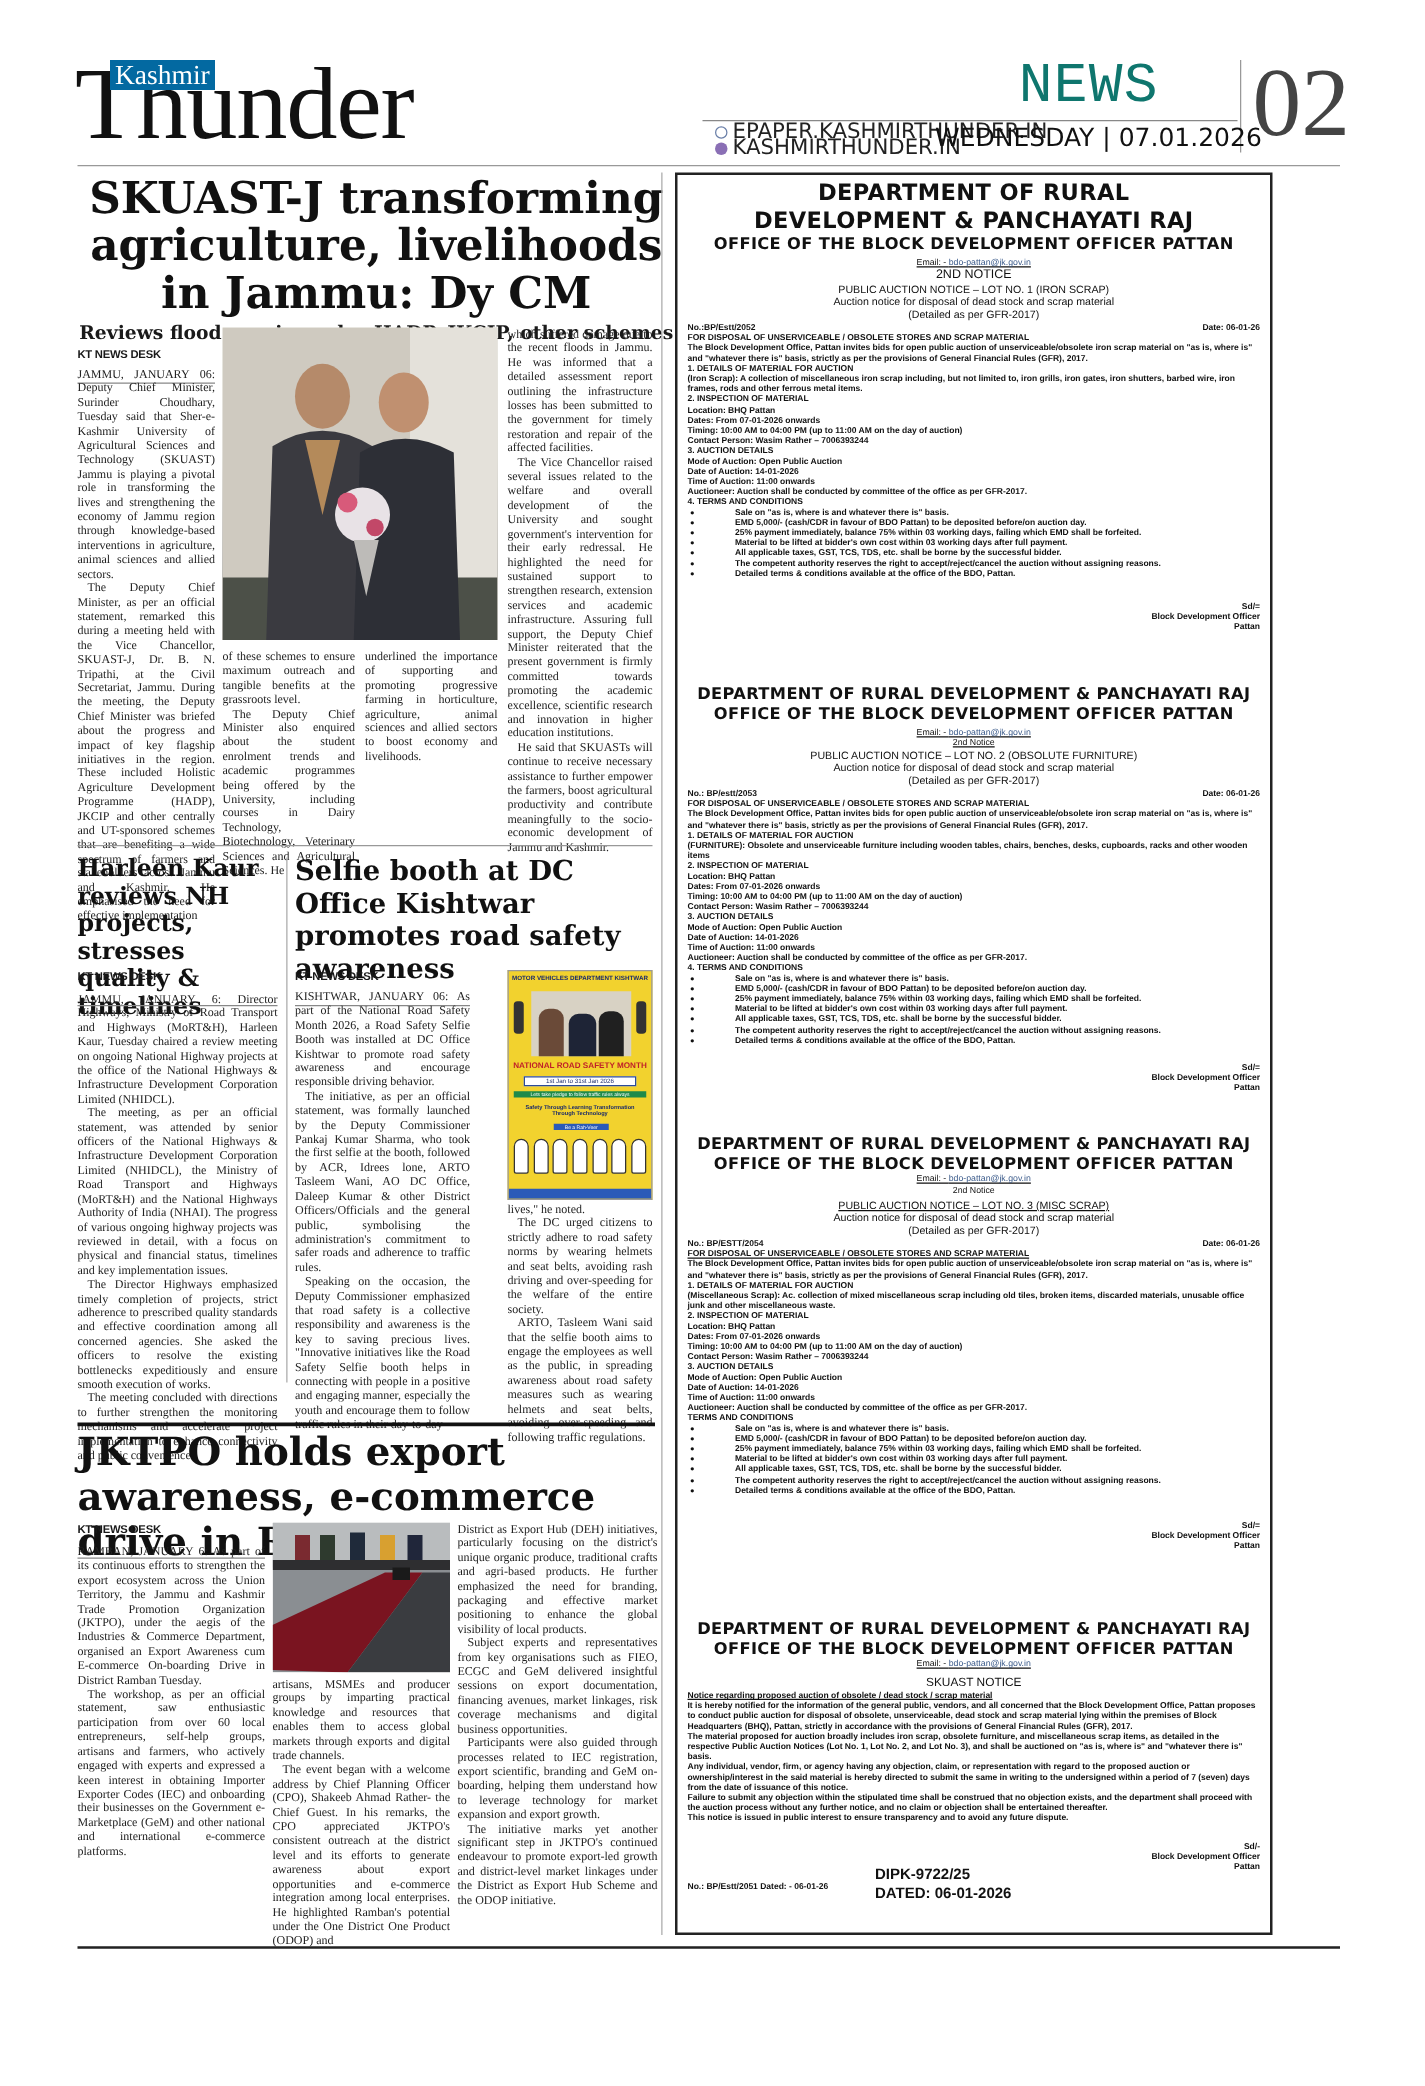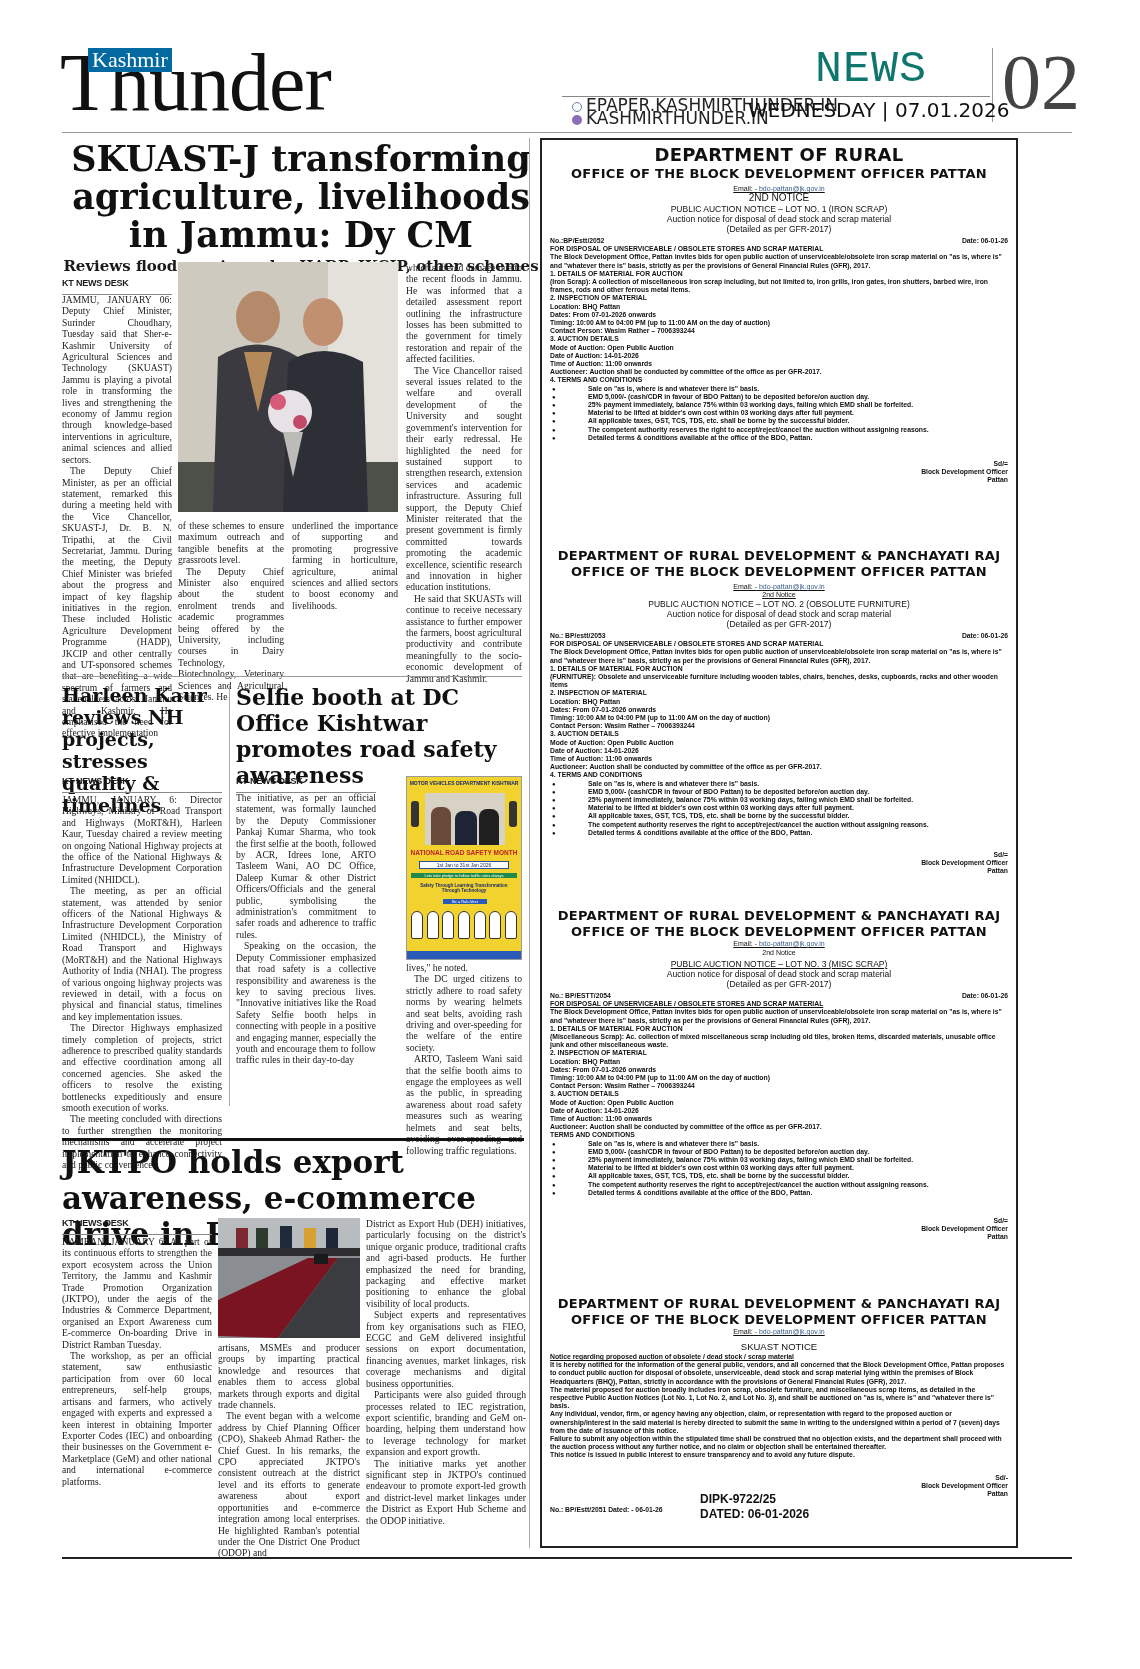--- a/index.html
+++ b/index.html
@@ -17,21 +17,21 @@
   .header-rule { left: 562px; top: 96px; width: 428px; height: 1px; background: #888; }
   .header-rule-2 { left: 62px; top: 132px; width: 1010px; height: 1px; background: #999; }
   .site-line { left: 572px; font-family: "DejaVu Sans", sans-serif; font-size: 17px; line-height: 13px; color: #222; }
   .site-ico { display: inline-block; width: 10px; height: 10px; border-radius: 50%; margin-right: 4px; vertical-align: -1px; }
   .date-line { left: 748px; top: 98px; font-family: "DejaVu Sans", sans-serif; font-size: 20px; line-height: 24px; color: #111; }
 
   
   .lead-head { left: 62px; top: 140px; width: 478px; text-align: center; font-family: "DejaVu Serif", serif; font-weight: bold; font-size: 35px; line-height: 38px; color: #111; }
   .lead-deck { left: 62px; top: 257px; width: 478px; text-align: center; font-family: "DejaVu Serif", serif; font-weight: bold; font-size: 15px; line-height: 18px; }
 
-  .byline { font-family: "Liberation Sans", sans-serif; font-weight: bold; font-size: 9px; letter-spacing: -0.2px; border-bottom: 1px solid #888; padding-bottom: 6px; }
+  .byline { font-family: "Liberation Sans", sans-serif; font-weight: bold; font-size: 9px; letter-spacing: -0.2px; border-bottom: 1px solid #888; padding-bottom: 18px; }
   .col { font-family: Liberation Serif, serif; font-size: 9.6px; line-height: 11.4px; text-align: justify; color: #222; hyphens: auto; }
   .col p { text-indent: 8px; }
   .col p:first-child { text-indent: 0; }
 
   .photo { background: #888; overflow: hidden; }
   .vrule { width: 1px; background: #aaa; }
   .hrule { height: 1px; background: #999; }
 
   .h2 { font-family: "DejaVu Serif", serif; font-weight: bold; color: #111; }
 
@@ -122,20 +122,21 @@
   <p>The meeting, as per an official statement, was attended by senior officers of the National Highways &amp; Infrastructure Development Corporation Limited (NHIDCL), the Ministry of Road Transport and Highways (MoRT&amp;H) and the National Highways Authority of India (NHAI). The progress of various ongoing highway projects was reviewed in detail, with a focus on physical and financial status, timelines and key implementation issues.</p>
   <p>The Director Highways emphasized timely completion of projects, strict adherence to prescribed quality standards and effective coordination among all concerned agencies. She asked the officers to resolve the existing bottlenecks expeditiously and ensure smooth execution of works.</p>
   <p>The meeting concluded with directions to further strengthen the monitoring mechanisms and accelerate project implementation to enhance connectivity and public convenience.</p>
 </div>
 
 <div class="abs vrule" style="left:229px; top:686px; height:420px;"></div>
 
 <div class="abs h2" style="left:236px; top:684px; width:290px; font-size:22px; line-height:26px;">Selfie booth at DC Office Kishtwar promotes road safety awareness</div>
 <div class="abs byline" style="left:236px; top:776px; width:140px;">KT NEWS DESK</div>
 <div class="abs col" style="left:236px; top:792px; width:140px;">
+  <p>KISHTWAR, JANUARY 06: As part of the National Road Safety Month 2026, a Road Safety Selfie Booth was installed at DC Office Kishtwar to promote road safety awareness and encourage responsible driving behavior.</p>
   <p>The initiative, as per an official statement, was formally launched by the Deputy Commissioner Pankaj Kumar Sharma, who took the first selfie at the booth, followed by ACR, Idrees lone, ARTO Tasleem Wani, AO DC Office, Daleep Kumar &amp; other District Officers/Officials and the general public, symbolising the administration's commitment to safer roads and adherence to traffic rules.</p>
   <p>Speaking on the occasion, the Deputy Commissioner emphasized that road safety is a collective responsibility and awareness is the key to saving precious lives. "Innovative initiatives like the Road Safety Selfie booth helps in connecting with people in a positive and engaging manner, especially the youth and encourage them to follow traffic rules in their day-to-day</p>
 </div>
 
 <div class="abs" style="left:406px; top:776px; width:116px; height:184px; background:#f2d22e; border:1px solid #999; overflow:hidden; font-family:'Liberation Sans',sans-serif;">
   <div style="text-align:center; font-size:5px; font-weight:bold; color:#1a2a6a; padding-top:3px;">MOTOR VEHICLES DEPARTMENT KISHTWAR</div>
   <div style="position:absolute; left:18px; top:16px; width:80px; height:52px; background:#d8d2c4;">
     <div style="position:absolute; left:6px; top:14px; width:20px; height:38px; background:#6a4a38; border-radius:8px 8px 0 0;"></div>
     <div style="position:absolute; left:30px; top:18px; width:22px; height:34px; background:#1e2436; border-radius:8px 8px 0 0;"></div>
     <div style="position:absolute; left:54px; top:16px; width:20px; height:36px; background:#202020; border-radius:8px 8px 0 0;"></div>
@@ -200,20 +201,21 @@
   <p>Participants were also guided through processes related to IEC registration, export scientific, branding and GeM on-boarding, helping them understand how to leverage technology for market expansion and export growth.</p>
   <p>The initiative marks yet another significant step in JKTPO's continued endeavour to promote export-led growth and district-level market linkages under the District as Export Hub Scheme and the ODOP initiative.</p>
 </div>
 
 <div class="abs vrule" style="left:529px; top:138px; height:1410px;"></div>
 
 <div class="abs ad-box">
 
   <div class="ad" style="top:4px;">
     <div class="ad-title" style="font-size:18px; line-height:22px;">DEPARTMENT OF RURAL</div>
+    <div class="ad-title" style="font-size:18px; line-height:22px;">DEVELOPMENT &amp; PANCHAYATI RAJ</div>
     <div class="ad-title" style="font-size:13px; line-height:16px;">OFFICE OF THE BLOCK DEVELOPMENT OFFICER PATTAN</div>
     <div class="ad-email" style="margin-top:3px;"><span style="color:#111">Email: - </span><span>bdo-pattan@jk.gov.in</span></div>
     <div class="ad-c" style="font-size:10px; line-height:12px;">2ND NOTICE</div>
     <div class="ad-c" style="font-size:8.5px; line-height:10px;">PUBLIC AUCTION NOTICE – LOT NO. 1 (IRON SCRAP)</div>
     <div class="ad-c" style="font-size:8.5px; line-height:10px;">Auction notice for disposal of dead stock and scrap material</div>
     <div class="ad-c" style="font-size:8.5px; line-height:10px;">(Detailed as per GFR-2017)</div>
     <div class="ad-body" style="margin-top:3px;">
       <div class="row">
           <span>No.:BP/Estt/2052</span>
           <span>Date: 06-01-26</span>

